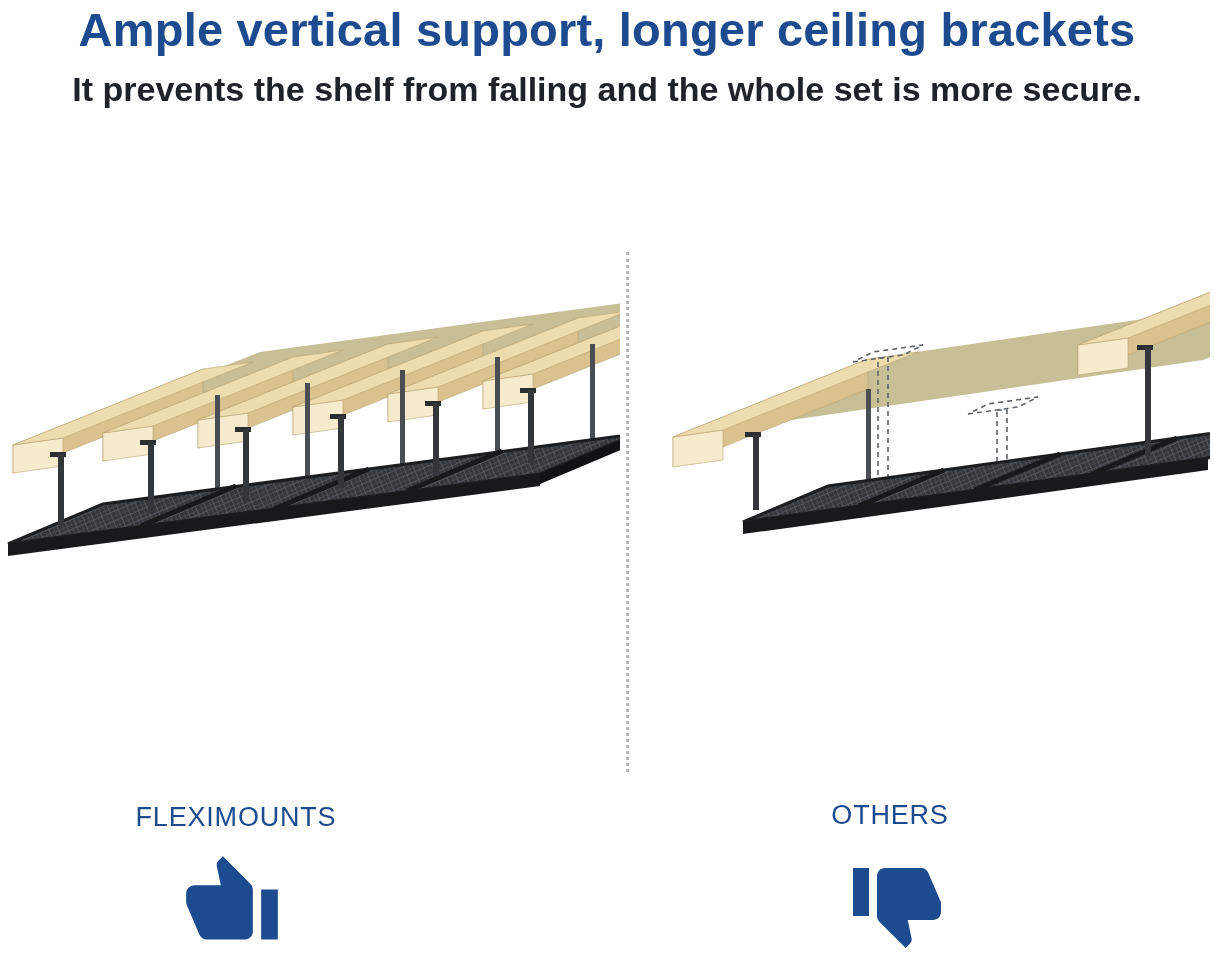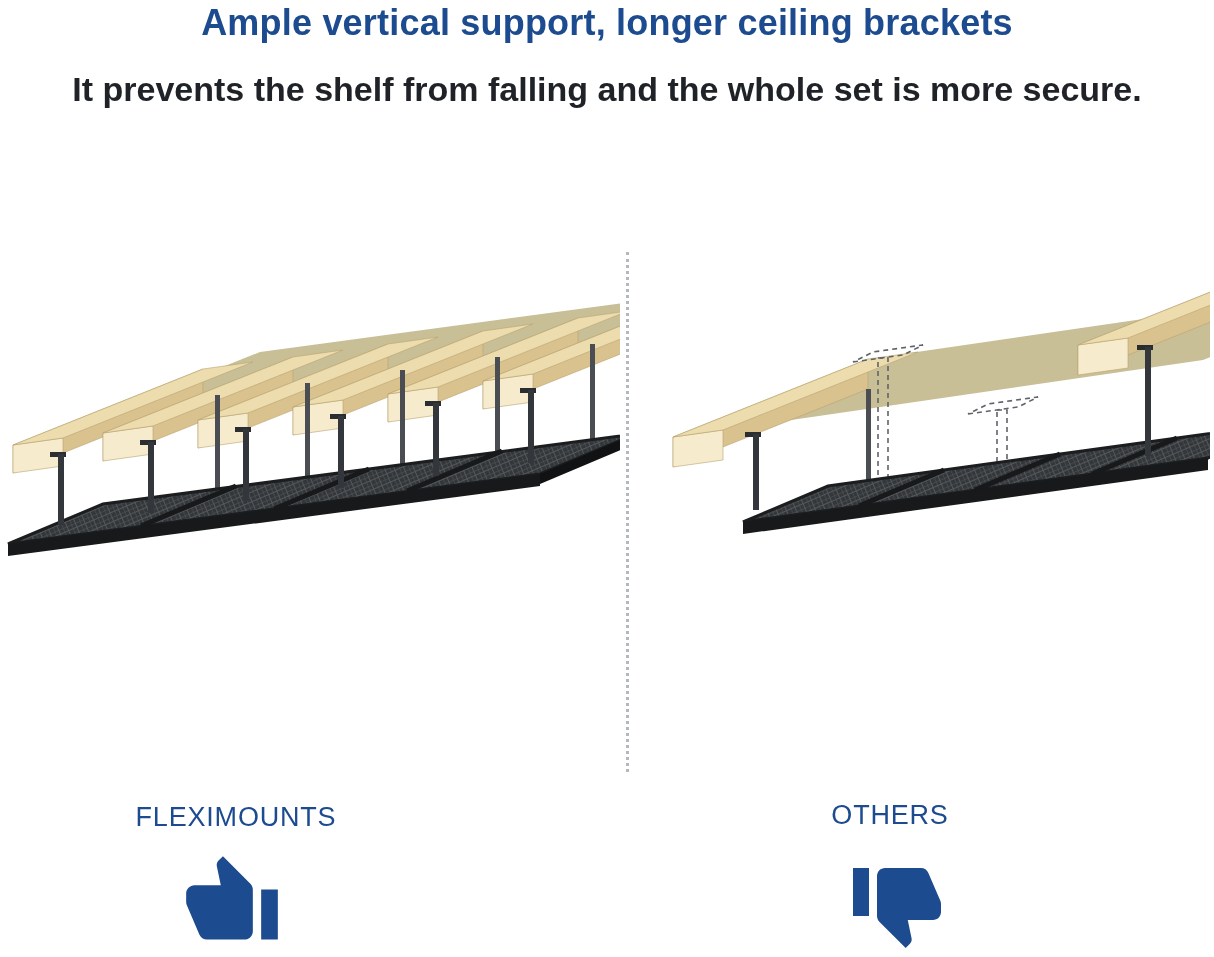--- a/index.html
+++ b/index.html
@@ -11,21 +11,21 @@
     background: #ffffff;
     font-family: "Liberation Sans", sans-serif;
     overflow: hidden;
   }
   .title {
     position: absolute;
     top: 2px; left: 0;
     width: 100%;
     margin: 0;
     text-align: center;
-    font-size: 36px;
+    font-size: 47px;
     font-weight: 700;
     color: #1d4b8f;
     letter-spacing: 0.2px;
   }
   .subtitle {
     position: absolute;
     top: 70px; left: 0;
     width: 100%;
     margin: 0;
     text-align: center;

